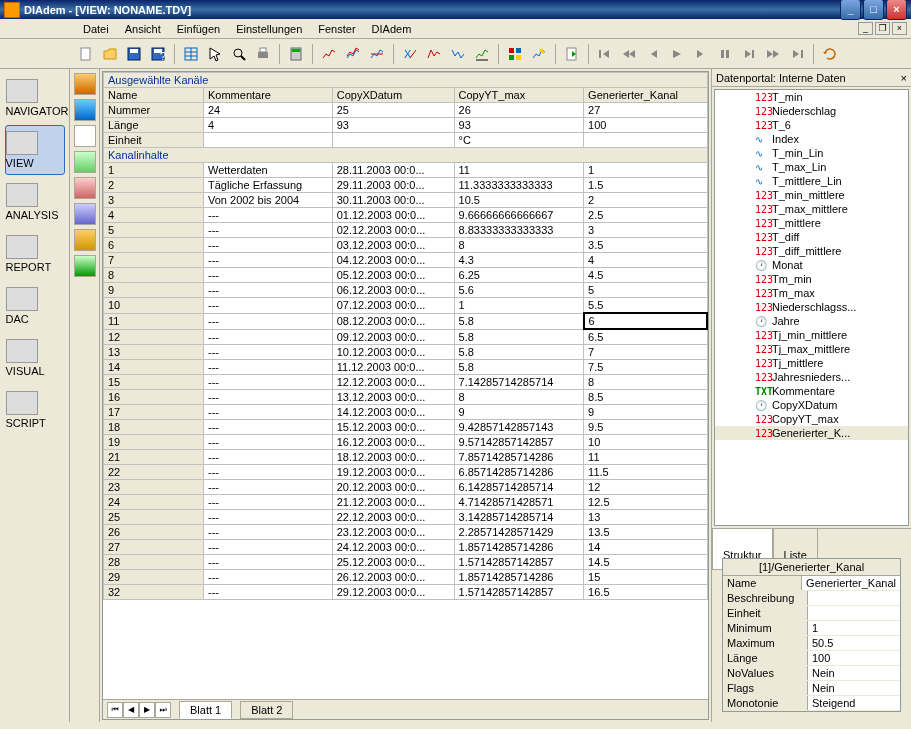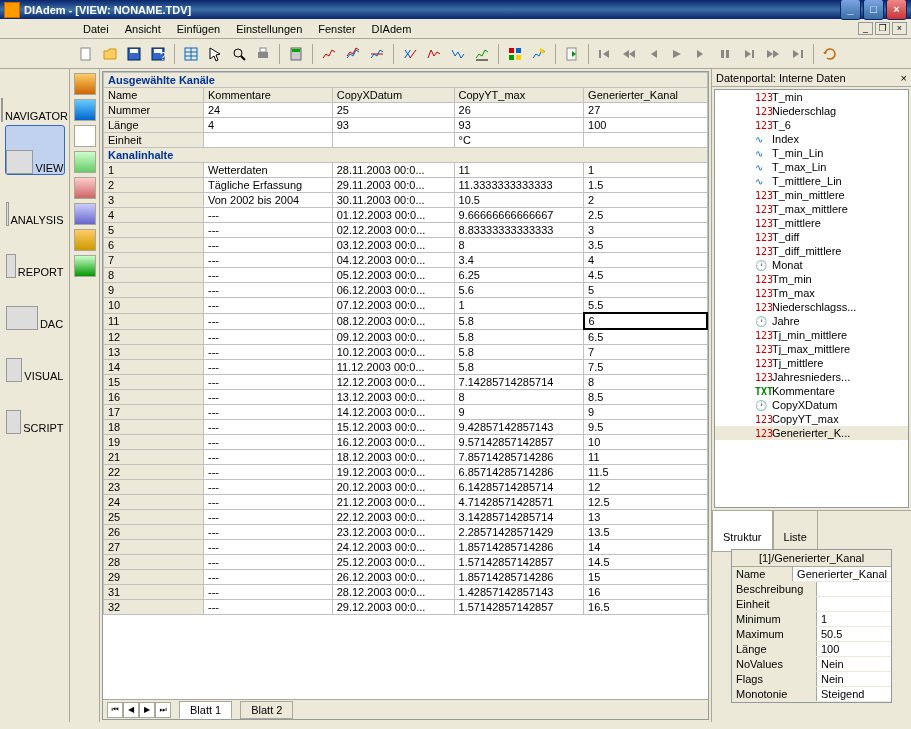--- a/index.html
+++ b/index.html
@@ -12,51 +12,51 @@
 .winbtn.close { background: linear-gradient(to bottom, #e88, #c33); }
 .menubar { height: 20px; background: #ece9d8; display: flex; align-items: center; padding-left: 75px; border-bottom: 1px solid #aca899; }
 .menubar .mitem { padding: 2px 8px; cursor: pointer; }
 .menubar .mdictls { margin-left: auto; display: flex; gap: 2px; padding-right: 4px; }
 .menubar .mdictls .mdi { width: 15px; height: 13px; border: 1px solid #919b9c; background: #ece9d8; text-align: center; line-height: 11px; font-size: 9px; cursor: pointer; }
 .toolbar { height: 30px; background: #ece9d8; display: flex; align-items: center; padding-left: 75px; gap: 2px; border-bottom: 1px solid #aca899; }
 .tbtn { width: 22px; height: 22px; border: 1px solid transparent; display: flex; align-items: center; justify-content: center; cursor: pointer; }
 .tbsep { width: 1px; height: 20px; background: #aca899; margin: 0 3px; }
 .body { display: flex; height: 653px; }
 .leftnav { width: 70px; background: #ece9d8; border-right: 1px solid #aca899; display: flex; flex-direction: column; align-items: center; padding-top: 4px; gap: 2px; }
-.navbtn { width: 60px; height: 50px; border: 1px solid transparent; border-radius: 3px; display: flex; flex-direction: row; align-items: flex-end; justify-content: center; gap: 2px; cursor: pointer; font-size: 9px; }
+.navbtn { width: 60px; height: 50px; border: 1px solid transparent; border-radius: 3px; display: flex; flex-direction: column; align-items: flex-start; justify-content: center; gap: 2px; cursor: pointer; font-size: 9px; }
 .navbtn.active { border: 1px solid #316ac5; background: #c1d2ee; }
 .navicon { width: 32px; height: 24px; background: #ddd; border: 1px solid #999; }
 .sidecol { width: 30px; background: #ece9d8; border-right: 1px solid #aca899; display: flex; flex-direction: column; align-items: center; padding-top: 4px; gap: 4px; }
 .sbtn { width: 22px; height: 22px; border: 1px solid #aca899; background: #f0f0f0; cursor: pointer; }
 .main { flex: 1; display: flex; flex-direction: column; background: #fff; border: 1px solid #919b9c; margin: 2px; }
 .tablewrap { flex: 1; overflow: auto; position: relative; }
 .sheet { width: 100%; border-collapse: collapse; }
 .sheet td, .sheet th { border: 1px solid #c0c0c0; padding: 1px 4px; height: 14px; white-space: nowrap; overflow: hidden; text-align: left; font-weight: normal; }
 .sheet .hdr { background: #ece9d8; }
-.sheet .sectiontitle { background: #ece9d8; font-weight: bold; color: #003399; }
+.sheet .sectiontitle { background: #ece9d8; font-weight: normal; color: #003399; }
 .sheet .rowhdr { background: #ece9d8; width: 100px; }
 .selcell { border: 2px solid #000 !important; }
 .sheettabs { height: 20px; background: #ece9d8; border-top: 1px solid #aca899; display: flex; align-items: center; padding-left: 4px; }
 .shtbtn { width: 16px; height: 16px; border: 1px solid #aca899; background: #fff; text-align: center; line-height: 14px; cursor: pointer; font-size: 8px; }
 .shtab { padding: 2px 10px; border: 1px solid #aca899; background: #ece9d8; cursor: pointer; margin-left: 8px; }
 .shtab.active { background: #fff; border-bottom: 1px solid #fff; }
 .right { width: 200px; background: #ece9d8; display: flex; flex-direction: column; border-left: 1px solid #aca899; }
 .rtitle { height: 18px; padding: 2px 4px; background: #ece9d8; display: flex; justify-content: space-between; align-items: center; border-bottom: 1px solid #aca899; }
 .rtree { flex: 1; background: #fff; border: 1px solid #919b9c; margin: 2px; overflow: auto; }
 .tnode { padding: 1px 2px 1px 40px; white-space: nowrap; cursor: pointer; display: flex; align-items: center; gap: 3px; }
 .tnode.sel { background: #ece9d8; }
 .ticon { width: 14px; height: 10px; display: inline-block; font-size: 10px; font-family: monospace; }
 .ticon.num { color: #c00; }
 .ticon.wave { color: #06c; }
 .ticon.clock { color: #888; }
 .ticon.txt { color: #080; font-weight: bold; }
 .rtabs { height: 20px; display: flex; border-top: 1px solid #aca899; }
 .rtab { padding: 20px 10px; border: 1px solid #aca899; background: #ece9d8; cursor: pointer; border-top: none; }
 .rtab.active { background: #fff; }
-.rprops { background: #fff; border: 1px solid #919b9c; margin: 19px; }
+.rprops { background: #fff; border: 1px solid #919b9c; margin: 10px; }
 .ptitle { background: #ece9d8; text-align: center; padding: 2px; border-bottom: 1px solid #aca899; }
 .prow { display: flex; border-bottom: 1px solid #ece9d8; }
 .plabel { width: 85px; background: #ece9d8; padding: 1px 4px; border-right: 1px solid #aca899; }
 .pval { flex: 1; padding: 1px 4px; }
 svg { width: 16px; height: 16px; }
 </style>
 </head>
 <body>
 
 <div class="titlebar">
@@ -377,21 +377,21 @@
               <td class="hdr rowhdr">6</td>
               <td>---</td>
               <td>03.12.2003 00:0...</td>
               <td>8</td>
               <td>3.5</td>
             </tr>
             <tr>
               <td class="hdr rowhdr">7</td>
               <td>---</td>
               <td>04.12.2003 00:0...</td>
-              <td>3.4</td>
+              <td>4.3</td>
               <td>4</td>
             </tr>
             <tr>
               <td class="hdr rowhdr">8</td>
               <td>---</td>
               <td>05.12.2003 00:0...</td>
               <td>6.25</td>
               <td>4.5</td>
             </tr>
             <tr>
@@ -526,27 +526,20 @@
               <td>25.12.2003 00:0...</td>
               <td>1.57142857142857</td>
               <td>14.5</td>
             </tr>
             <tr>
               <td class="hdr rowhdr">29</td>
               <td>---</td>
               <td>26.12.2003 00:0...</td>
               <td>1.85714285714286</td>
               <td>15</td>
-            </tr>
-            <tr>
-              <td class="hdr rowhdr">31</td>
-              <td>---</td>
-              <td>28.12.2003 00:0...</td>
-              <td>1.42857142857143</td>
-              <td>16</td>
             </tr>
             <tr>
               <td class="hdr rowhdr">32</td>
               <td>---</td>
               <td>29.12.2003 00:0...</td>
               <td>1.57142857142857</td>
               <td>16.5</td>
             </tr>
           </tbody>
       </table>

